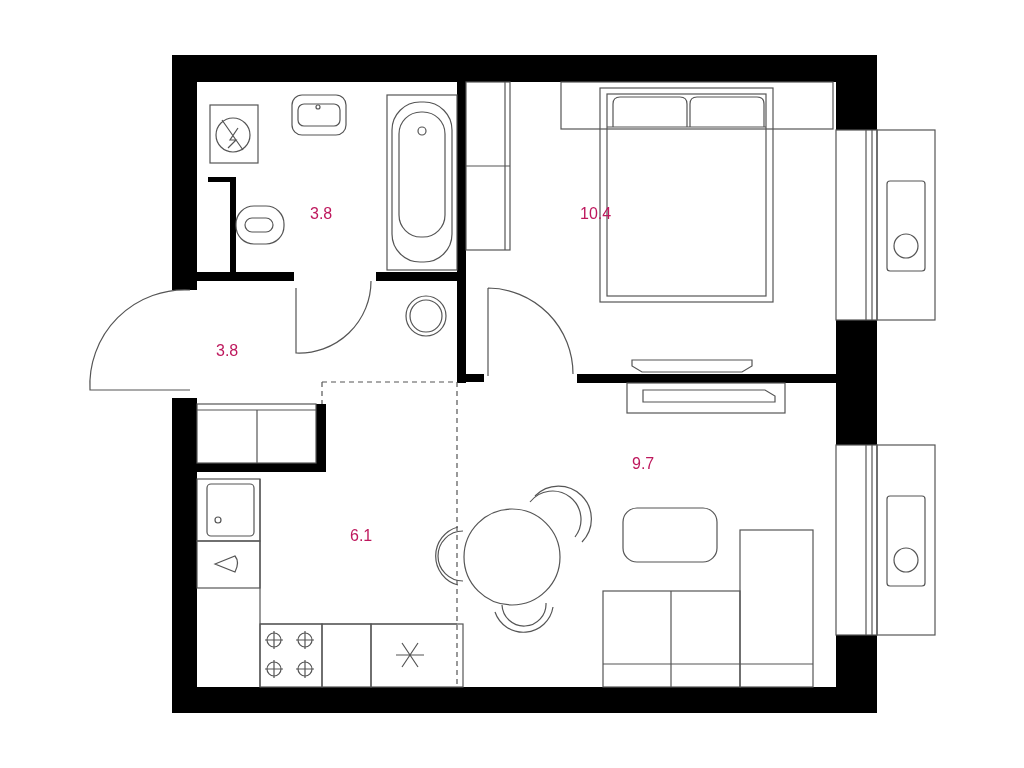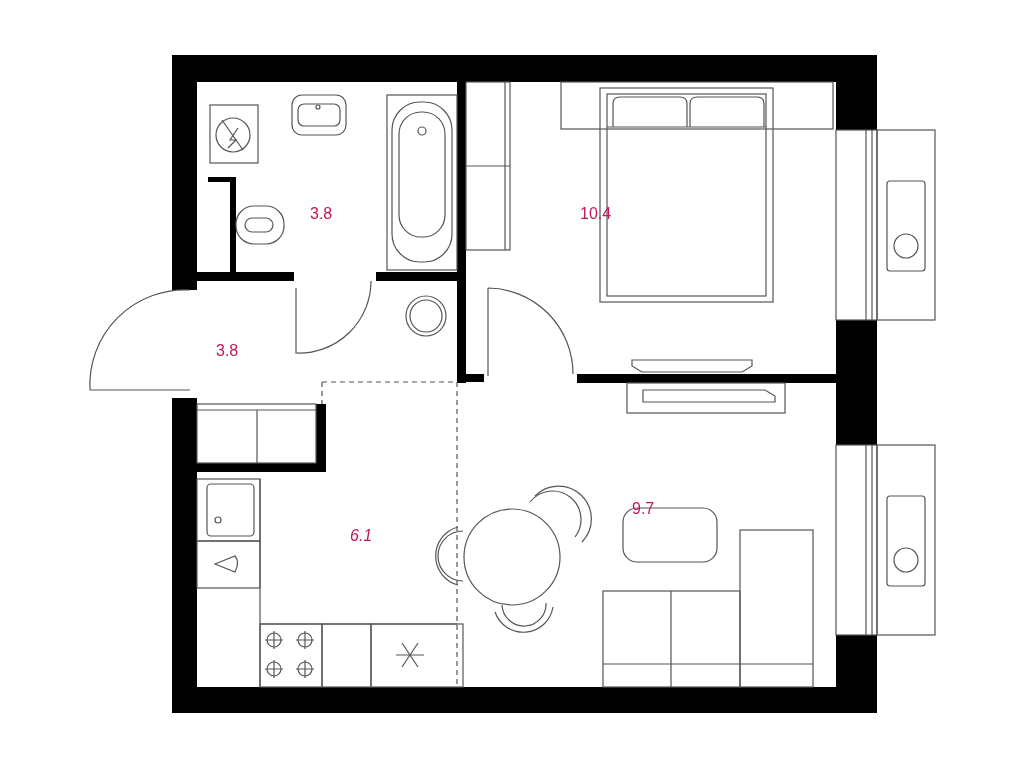--- a/index.html
+++ b/index.html
@@ -115,14 +115,14 @@
       <line x1="872" y1="445" x2="872" y2="635"></line>
     <rect x="877" y="445" width="58" height="190"></rect>
     <rect x="887" y="496" width="38" height="90" rx="3"></rect>
     <circle cx="906" cy="560" r="12"></circle>
   </g>
 </svg>
 
 <div class="lbl" style="left:310px;top:205px;">3.8</div>
 <div class="lbl" style="left:532px;top:205px;margin-left:48px;">10.4</div>
 <div class="lbl" style="left:216px;top:342px;">3.8</div>
-<div class="lbl" style="left:350px;top:527px;font-style:italic;">6.1</div>
-<div class="lbl" style="left:632px;top:455px;margin-top:45px;">9.7</div>
+<div class="lbl" style="left:350px;top:527px;">6.1</div>
+<div class="lbl" style="left:632px;top:455px;">9.7</div>
 
 </body></html>

